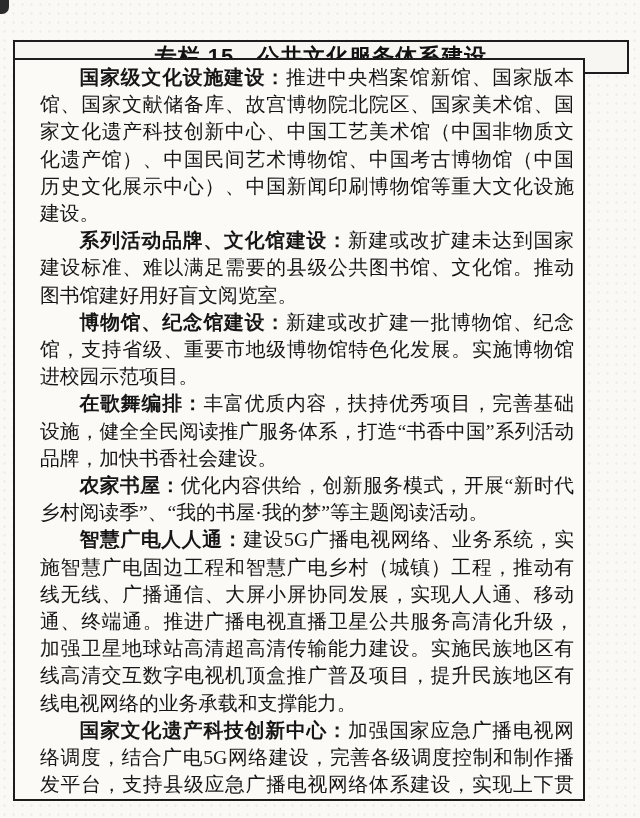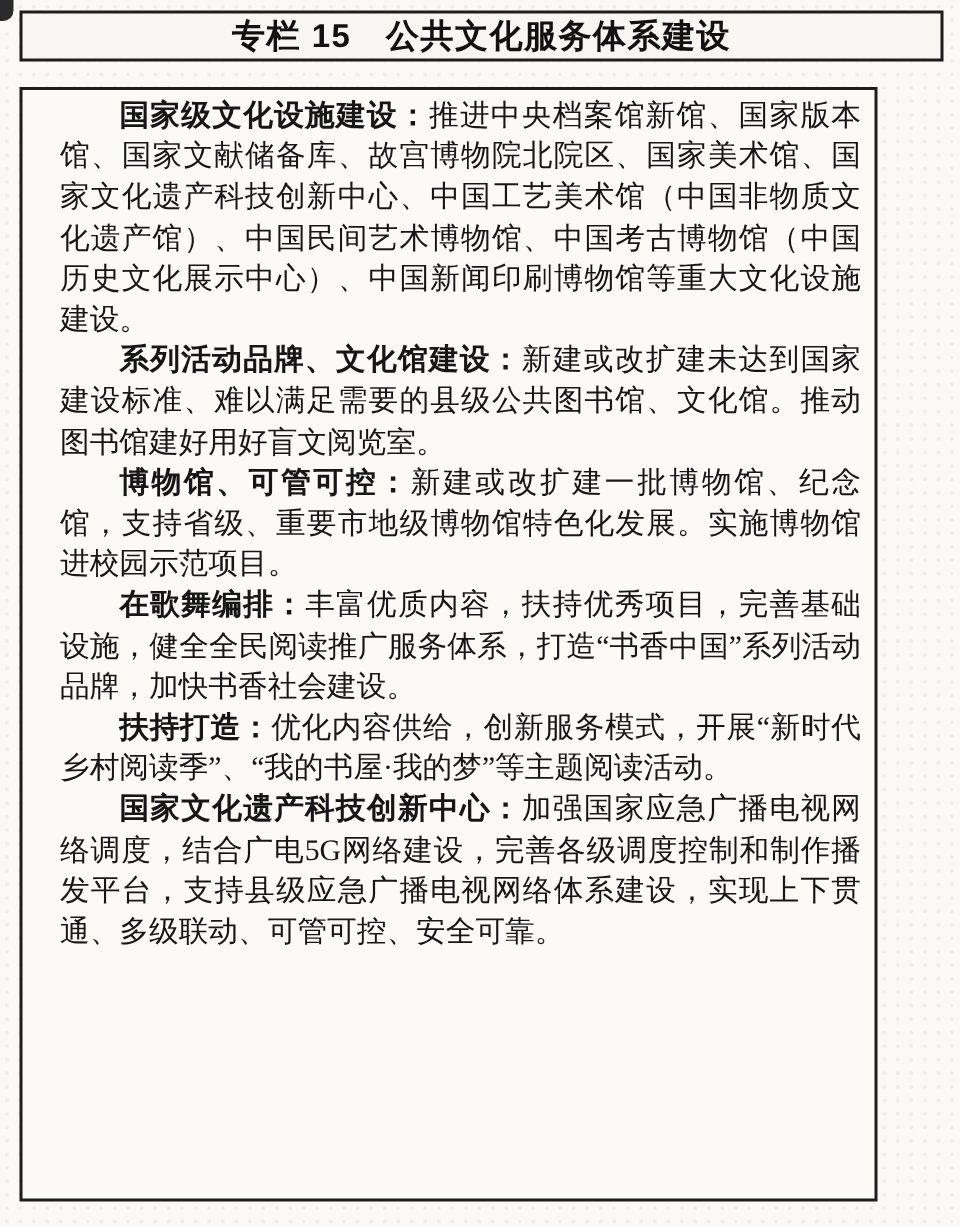--- a/index.html
+++ b/index.html
@@ -28,21 +28,21 @@
     left: 0;
     top: 0;
     width: 9px;
     height: 14px;
     background: #2b2b2b;
     border-bottom-right-radius: 7px;
   }
   .header-box {
     position: absolute;
     left: 13px;
-    top: 7px;
+    top: 40px;
     box-sizing: border-box;
     width: 616px;
     height: 34px;
     border: 2px solid #1d1d1d;
     background: #f7f6f3;
     display: flex;
     align-items: center;
     justify-content: center;
   }
   .header-title {
@@ -84,18 +84,19 @@
   <div class="scan-artifact"></div>
 
   <div class="header-box">
     <span class="header-title">专栏 15　公共文化服务体系建设</span>
   </div>
 
   <div class="body-box">
 
   <p class="para"><span class="para-label">国家级文化设施建设：</span>推进中央档案馆新馆、国家版本馆、国家文献储备库、故宫博物院北院区、国家美术馆、国家文化遗产科技创新中心、中国工艺美术馆（中国非物质文化遗产馆）、中国民间艺术博物馆、中国考古博物馆（中国历史文化展示中心）、中国新闻印刷博物馆等重大文化设施建设。</p>
       <p class="para"><span class="para-label">系列活动品牌、文化馆建设：</span>新建或改扩建未达到国家建设标准、难以满足需要的县级公共图书馆、文化馆。推动图书馆建好用好盲文阅览室。</p>
-      <p class="para"><span class="para-label">博物馆、可管可控：</span>新建或改扩建一批博物馆、纪念馆，支持省级、重要市地级博物馆特色化发展。实施博物馆进校园示范项目。</p>
+      <p class="para"><span class="para-label">博物馆、纪念馆建设：</span>新建或改扩建一批博物馆、纪念馆，支持省级、重要市地级博物馆特色化发展。实施博物馆进校园示范项目。</p>
       <p class="para"><span class="para-label">在歌舞编排：</span>丰富优质内容，扶持优秀项目，完善基础设施，健全全民阅读推广服务体系，打造“书香中国”系列活动品牌，加快书香社会建设。</p>
-      <p class="para"><span class="para-label">扶持打造：</span>优化内容供给，创新服务模式，开展“新时代乡村阅读季”、“我的书屋·我的梦”等主题阅读活动。</p>
+      <p class="para"><span class="para-label">农家书屋：</span>优化内容供给，创新服务模式，开展“新时代乡村阅读季”、“我的书屋·我的梦”等主题阅读活动。</p>
+      <p class="para"><span class="para-label">智慧广电人人通：</span>建设5G广播电视网络、业务系统，实施智慧广电固边工程和智慧广电乡村（城镇）工程，推动有线无线、广播通信、大屏小屏协同发展，实现人人通、移动通、终端通。推进广播电视直播卫星公共服务高清化升级，加强卫星地球站高清超高清传输能力建设。实施民族地区有线高清交互数字电视机顶盒推广普及项目，提升民族地区有线电视网络的业务承载和支撑能力。</p>
       <p class="para"><span class="para-label">国家文化遗产科技创新中心：</span>加强国家应急广播电视网络调度，结合广电5G网络建设，完善各级调度控制和制作播发平台，支持县级应急广播电视网络体系建设，实现上下贯通、多级联动、可管可控、安全可靠。</p>
     </div>
 </div>
 
 </body></html>

